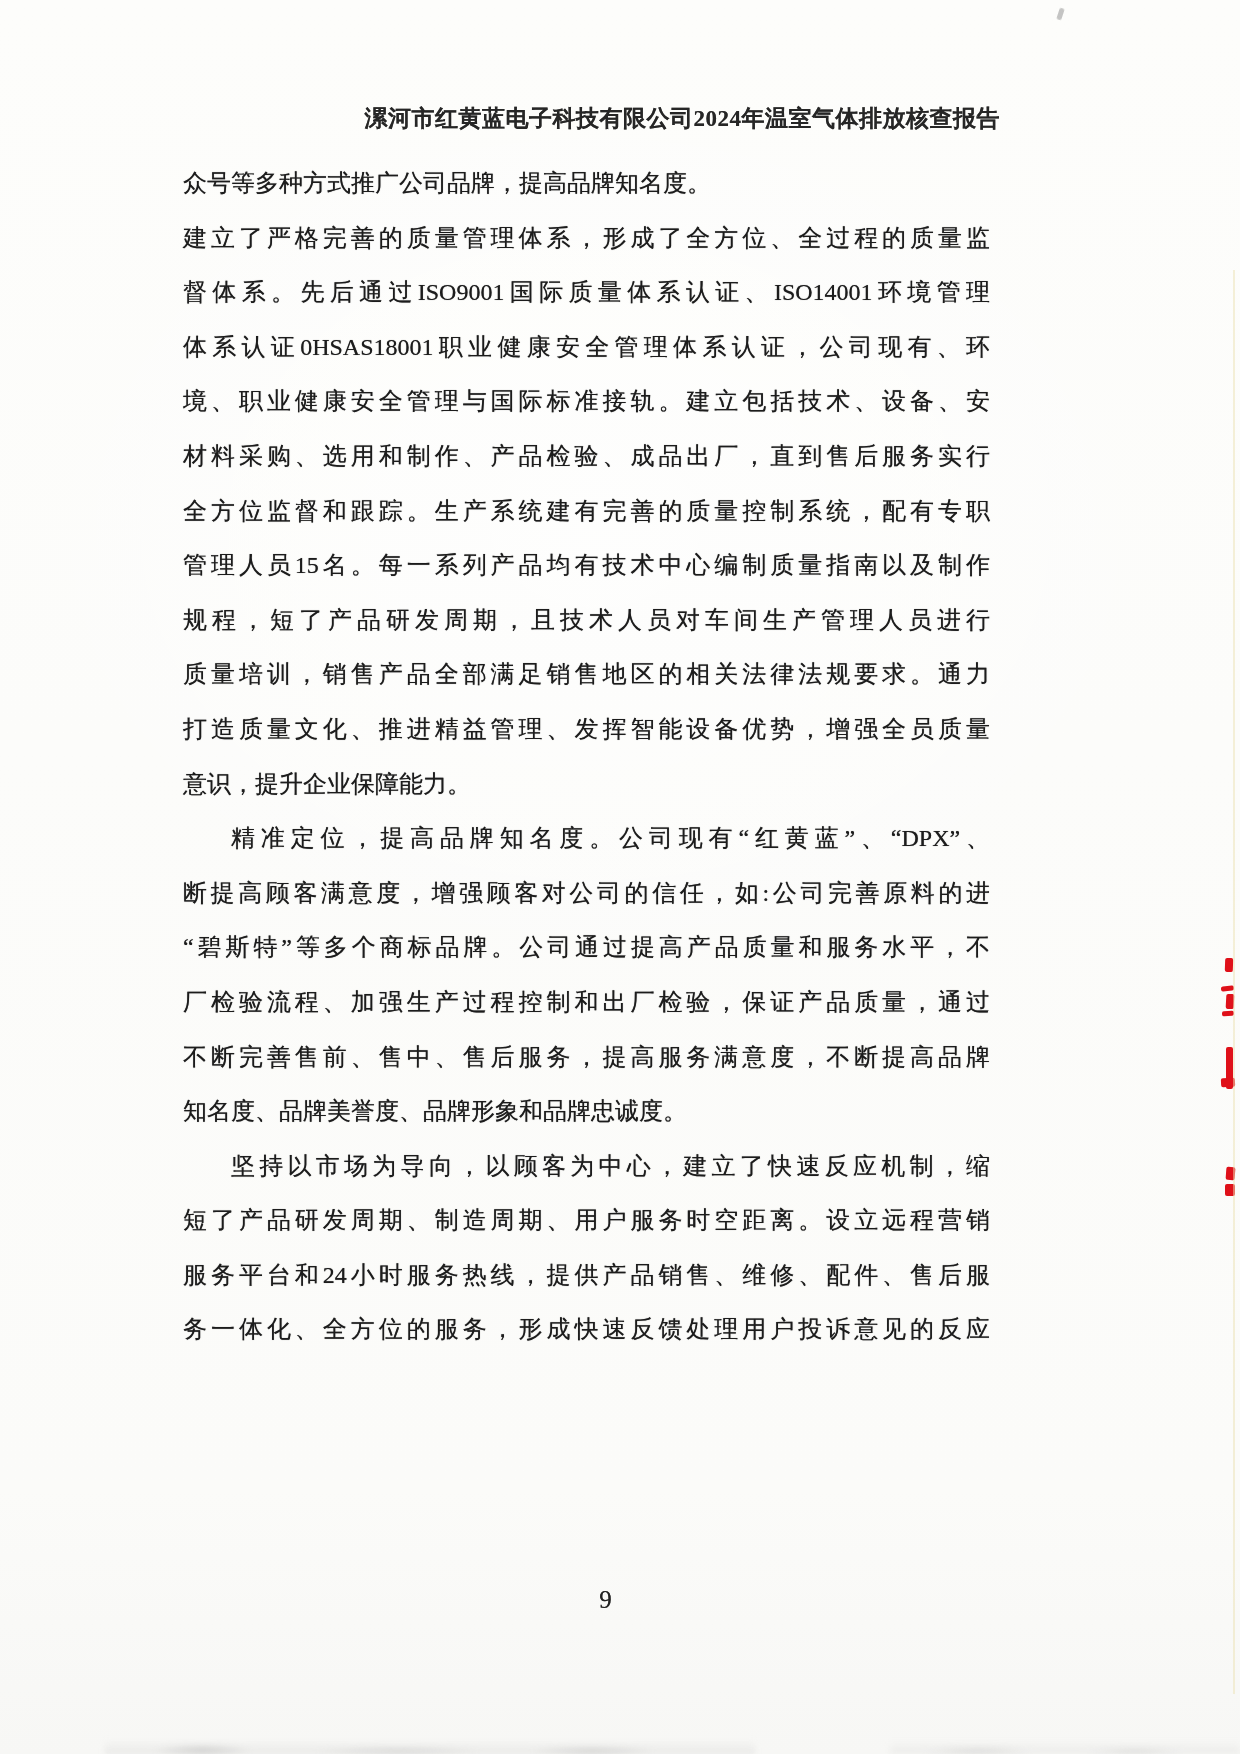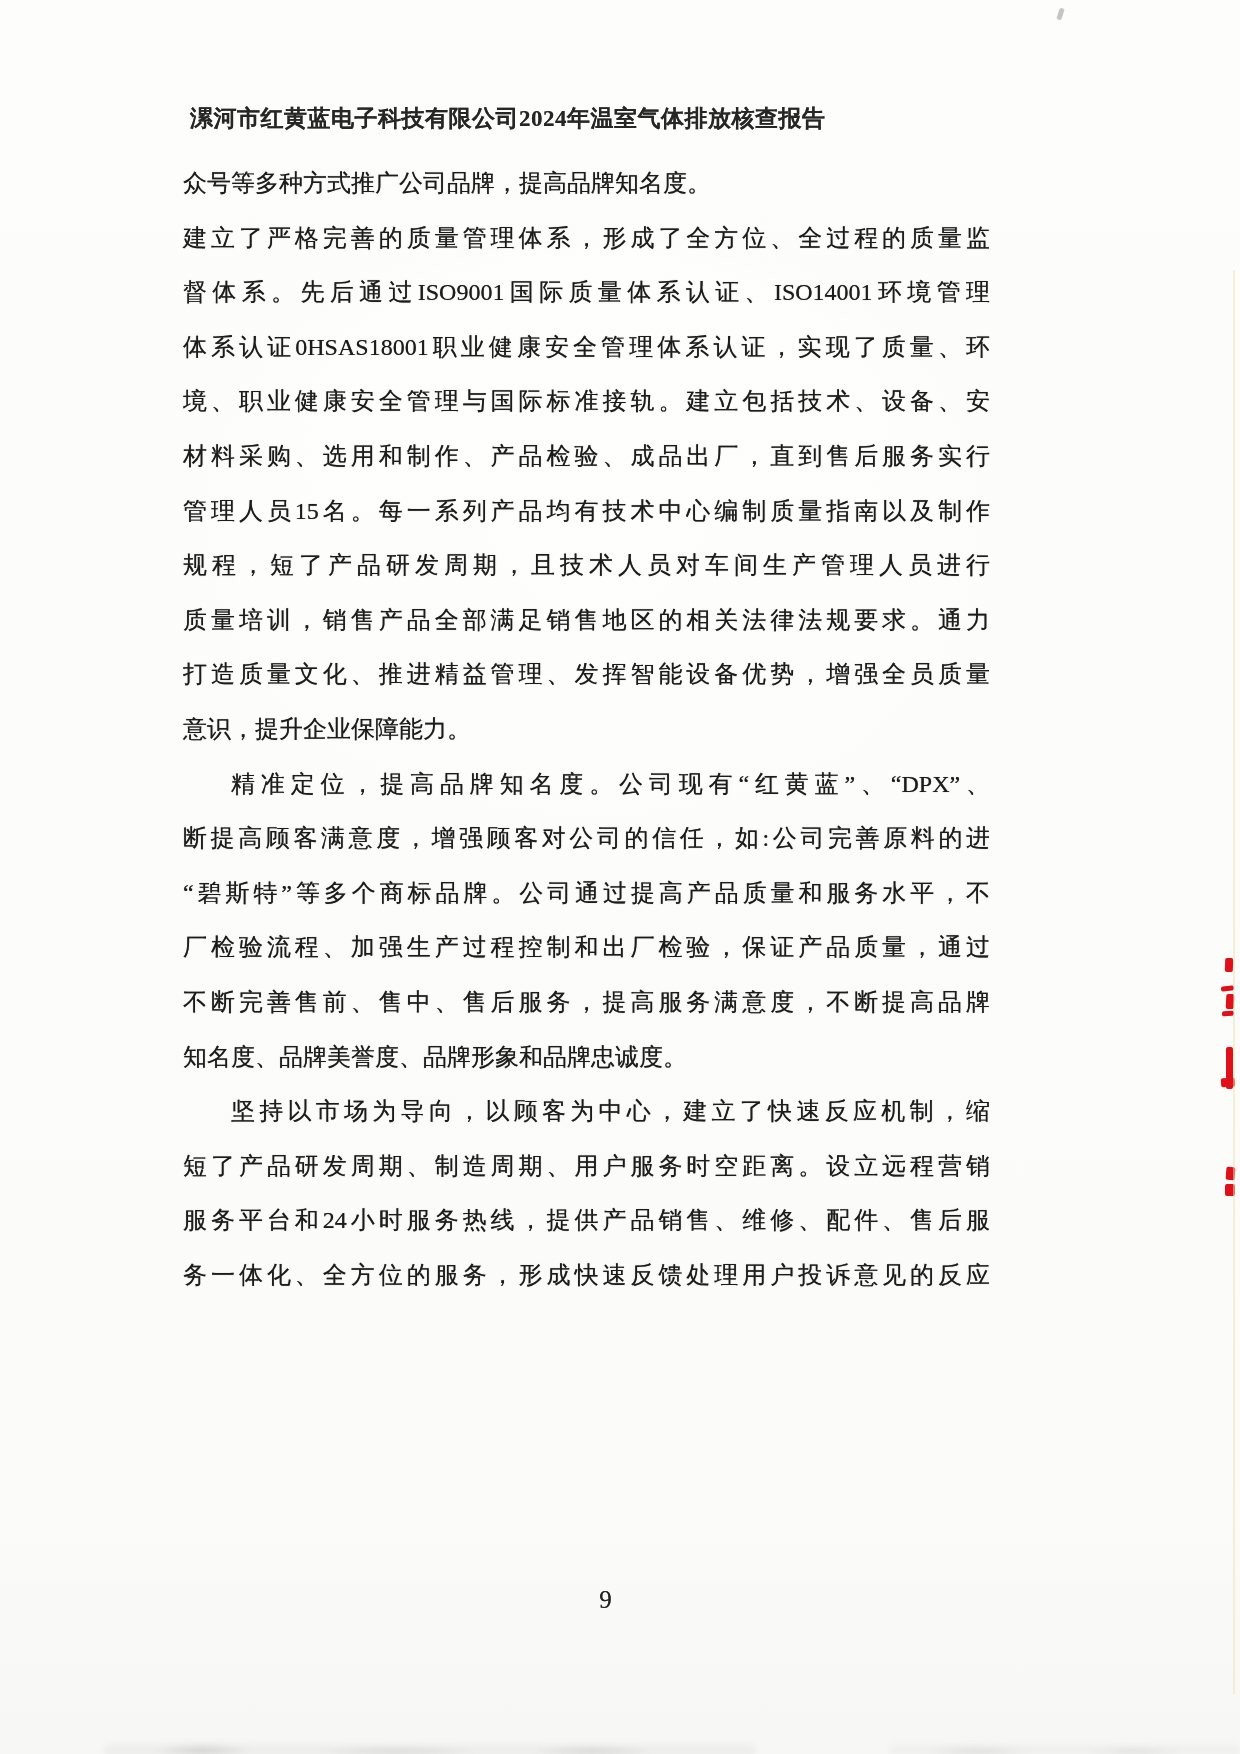--- a/index.html
+++ b/index.html
@@ -11,21 +11,21 @@
   .page{
     position:relative;width:1240px;height:1754px;overflow:hidden;
     background:#fcfcfa;
     background-image:
       radial-gradient(ellipse 900px 700px at 48% 30%, rgba(255,255,255,.6), rgba(248,248,246,0) 70%),
       linear-gradient(180deg,#fdfdfb 0%,#fbfbf9 85%,#f7f7f5 100%);
     color:#1f1f1f;
   }
   .header{
     position:absolute;top:103px;left:190px;width:810px;
-    text-align:left;font-size:23px;font-weight:700;letter-spacing:.5px;
+    text-align:right;font-size:23px;font-weight:700;letter-spacing:.5px;
     color:#262626;text-shadow:0 0 .6px rgba(30,30,30,.65);
   }
   .content{position:absolute;top:156px;left:183px;width:807px;}
   .line{
     height:54.6px;line-height:54.6px;font-size:24px;
     color:#1c1c1c;text-shadow:0 0 .7px rgba(25,25,25,.75);
     overflow:visible;
   }
   .line.fill{text-align:justify;text-align-last:justify;text-justify:inter-character;}
   .line.indent{text-indent:2em;}
@@ -66,23 +66,24 @@
 <body>
 
 <div class="page">
 
   <div class="header">漯河市红黄蓝电子科技有限公司2024年温室气体排放核查报告</div>
 
   <div class="content" id="content">
       <div class="line">众号等多种方式推广公司品牌，提高品牌知名度。</div>
       <div class="line fill">建立了严格完善的质量管理体系，形成了全方位、全过程的质量监</div>
       <div class="line fill">督体系。先后通过ISO9001国际质量体系认证、ISO14001环境管理</div>
-      <div class="line fill">体系认证0HSAS18001职业健康安全管理体系认证，实现了质量、环</div>
+      <div class="line fill">体系认证0HSAS18001职业健康安全管理体系认证，公司现有、环</div>
       <div class="line fill">境、职业健康安全管理与国际标准接轨。建立包括技术、设备、安</div>
       <div class="line fill">材料采购、选用和制作、产品检验、成品出厂，直到售后服务实行</div>
+      <div class="line fill">全方位监督和跟踪。生产系统建有完善的质量控制系统，配有专职</div>
       <div class="line fill">管理人员15名。每一系列产品均有技术中心编制质量指南以及制作</div>
       <div class="line fill">规程，短了产品研发周期，且技术人员对车间生产管理人员进行</div>
       <div class="line fill">质量培训，销售产品全部满足销售地区的相关法律法规要求。通力</div>
       <div class="line fill">打造质量文化、推进精益管理、发挥智能设备优势，增强全员质量</div>
       <div class="line">意识，提升企业保障能力。</div>
       <div class="line indent fill">精准定位，提高品牌知名度。公司现有“红黄蓝”、“DPX”、</div>
       <div class="line fill">断提高顾客满意度，增强顾客对公司的信任，如:公司完善原料的进</div>
       <div class="line fill">“碧斯特”等多个商标品牌。公司通过提高产品质量和服务水平，不</div>
       <div class="line fill">厂检验流程、加强生产过程控制和出厂检验，保证产品质量，通过</div>
       <div class="line fill">不断完善售前、售中、售后服务，提高服务满意度，不断提高品牌</div>

